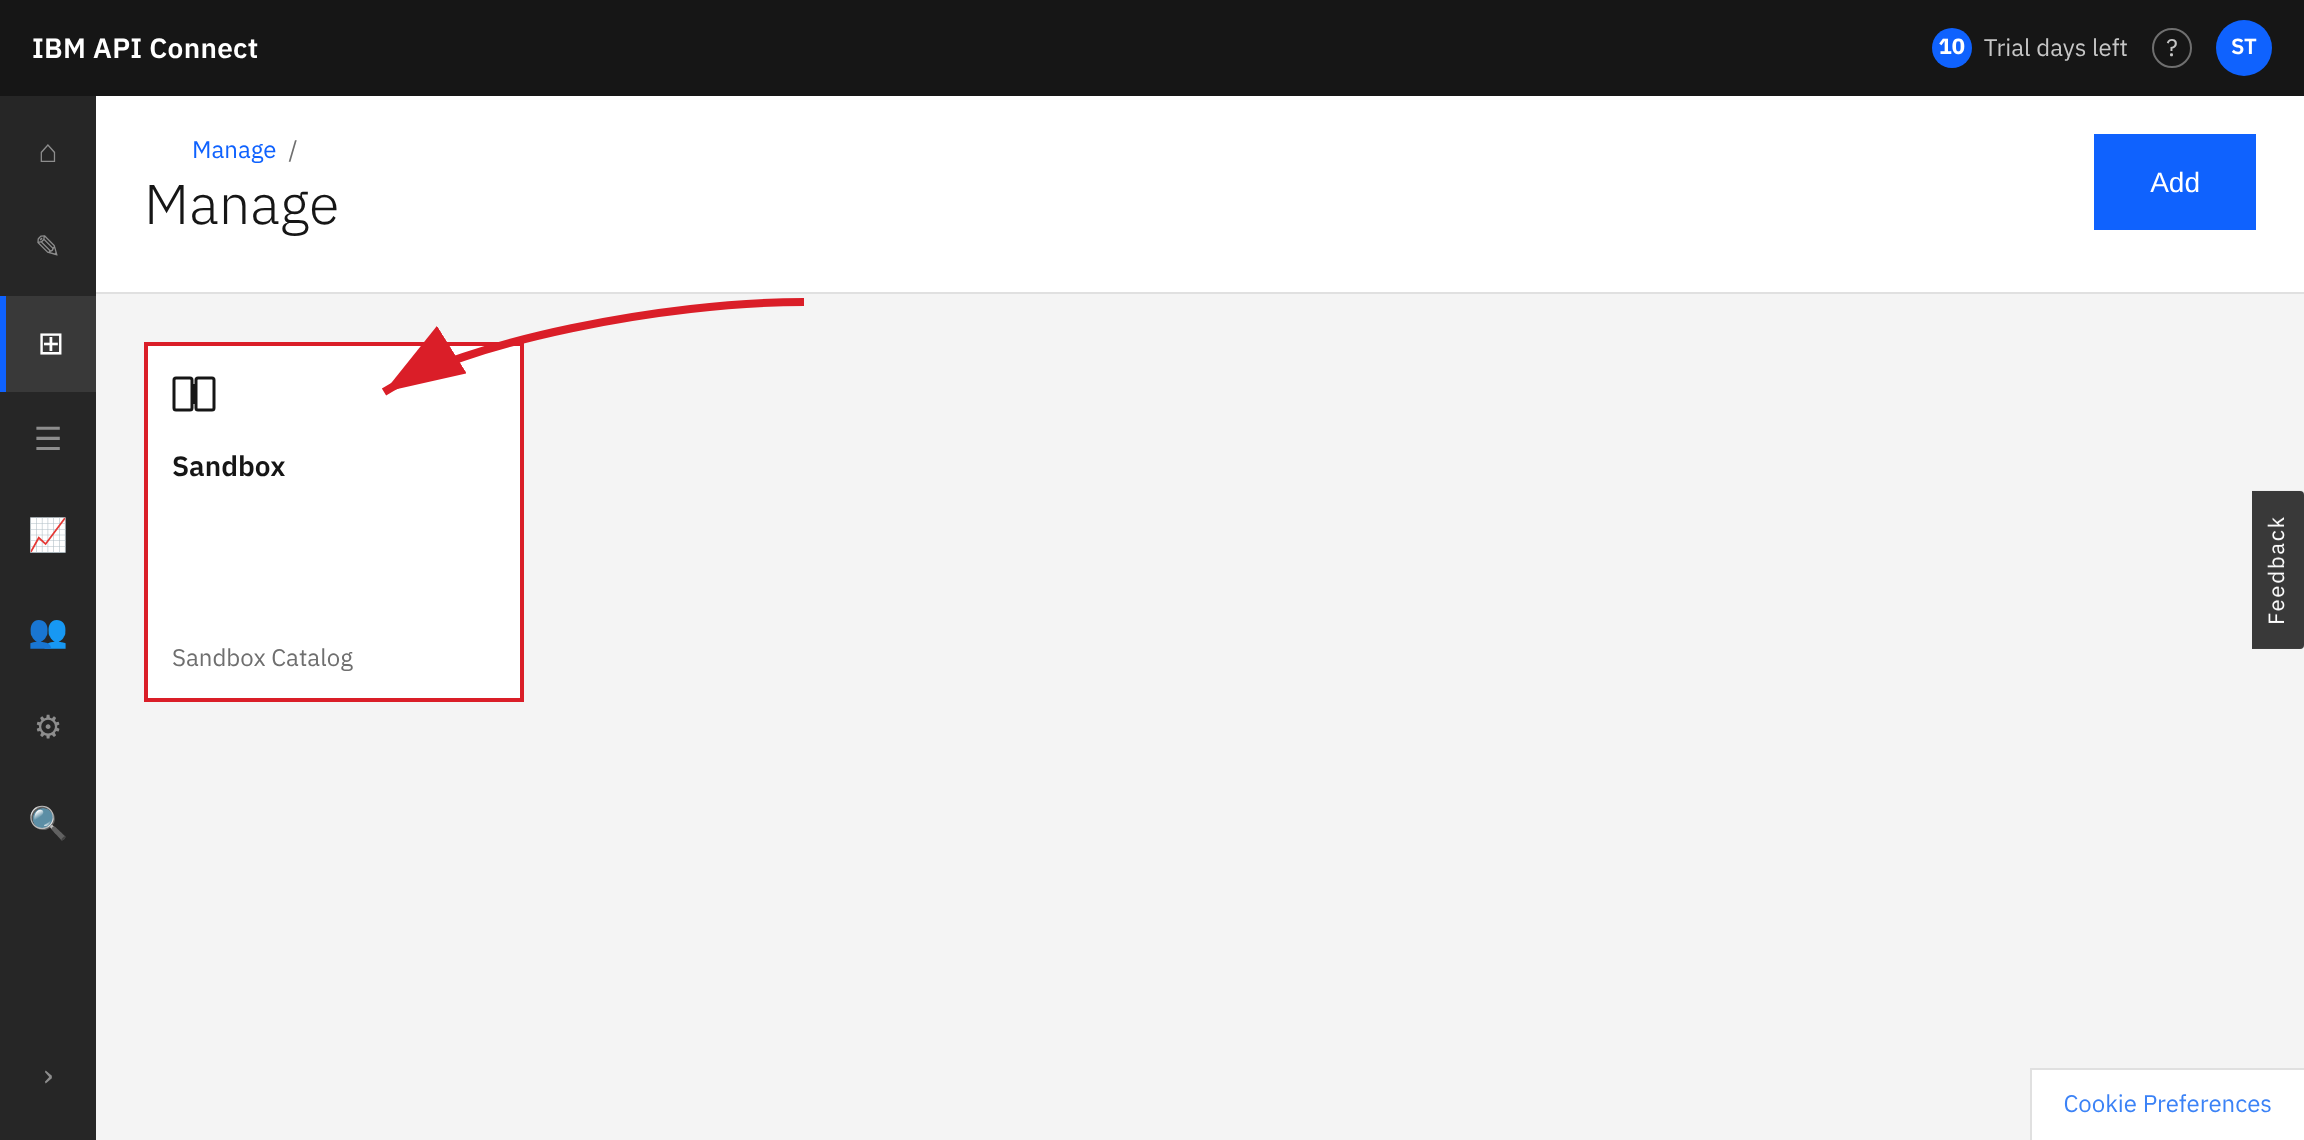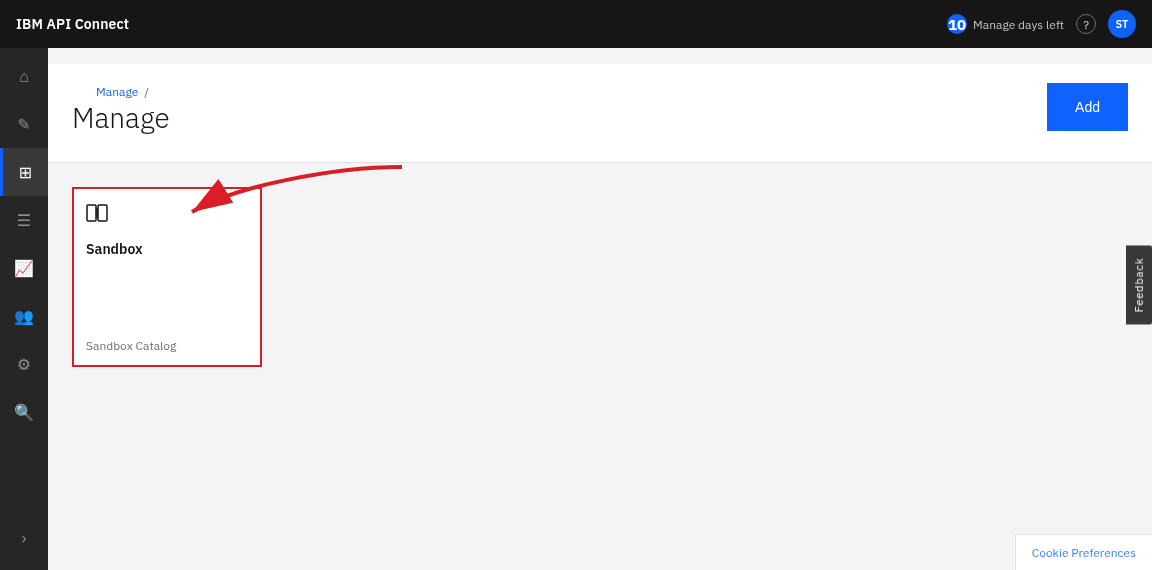--- a/index.html
+++ b/index.html
@@ -20,21 +20,21 @@
     .top-bar-brand { font-size: 14px; font-weight: 400; color: #fff; letter-spacing: 0.01em; }
     .top-bar-brand span { font-weight: 600; }
     .top-bar-right { display: flex; align-items: center; gap: 12px; }
     .trial-badge {
       display: flex; align-items: center; gap: 6px;
       font-size: 12px; color: #c6c6c6;
     }
     .trial-number {
       background: #0f62fe;
       color: #fff;
-      font-size: 15px;
+      font-size: 11px;
       font-weight: 700;
       border-radius: 50%;
       width: 20px; height: 20px;
       display: flex; align-items: center; justify-content: center;
     }
     .help-icon {
       width: 20px; height: 20px;
       border: 1.5px solid #6f6f6f;
       border-radius: 50%;
       display: flex; align-items: center; justify-content: center;
@@ -83,21 +83,20 @@
       display: flex; align-items: center; justify-content: center;
       color: #8d8d8d; cursor: pointer;
     }
 
     
     .main-content {
       flex: 1;
       background: #f4f4f4;
       overflow-y: auto;
       padding: 0;
-      margin-top: 16px;
     }
 
     
     .breadcrumb {
       padding: 12px 24px 0 24px;
       font-size: 12px;
       color: #6f6f6f;
       display: flex; align-items: center; gap: 6px;
     }
     .breadcrumb-link { color: #0f62fe; cursor: pointer; }
@@ -187,21 +186,21 @@
 
 <div class="top-bar">
   <div class="top-bar-left">
     <span class="top-bar-brand">
       <span>IBM</span> <span>API Connect</span>
     </span>
   </div>
   <div class="top-bar-right">
     <div class="trial-badge">
       <div class="trial-number">10</div>
-      <span>Manage days left</span>
+      <span>Trial days left</span>
     </div>
     <div class="help-icon">?</div>
     <div class="avatar">ST</div>
   </div>
 </div>
 
 <div class="app-body">
 
   <nav class="sidebar">
     <div class="sidebar-item">

